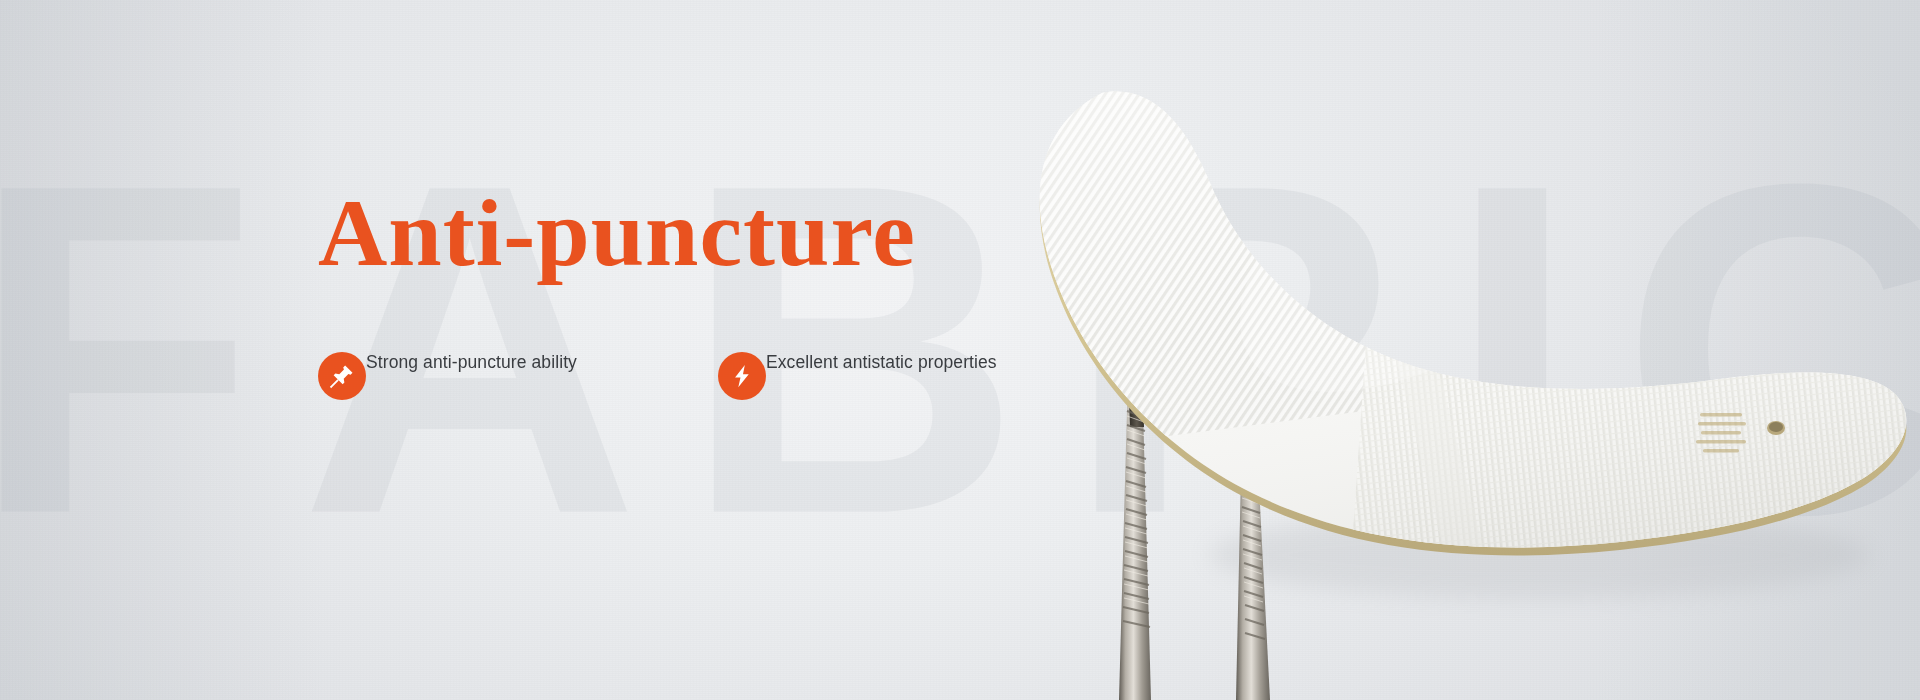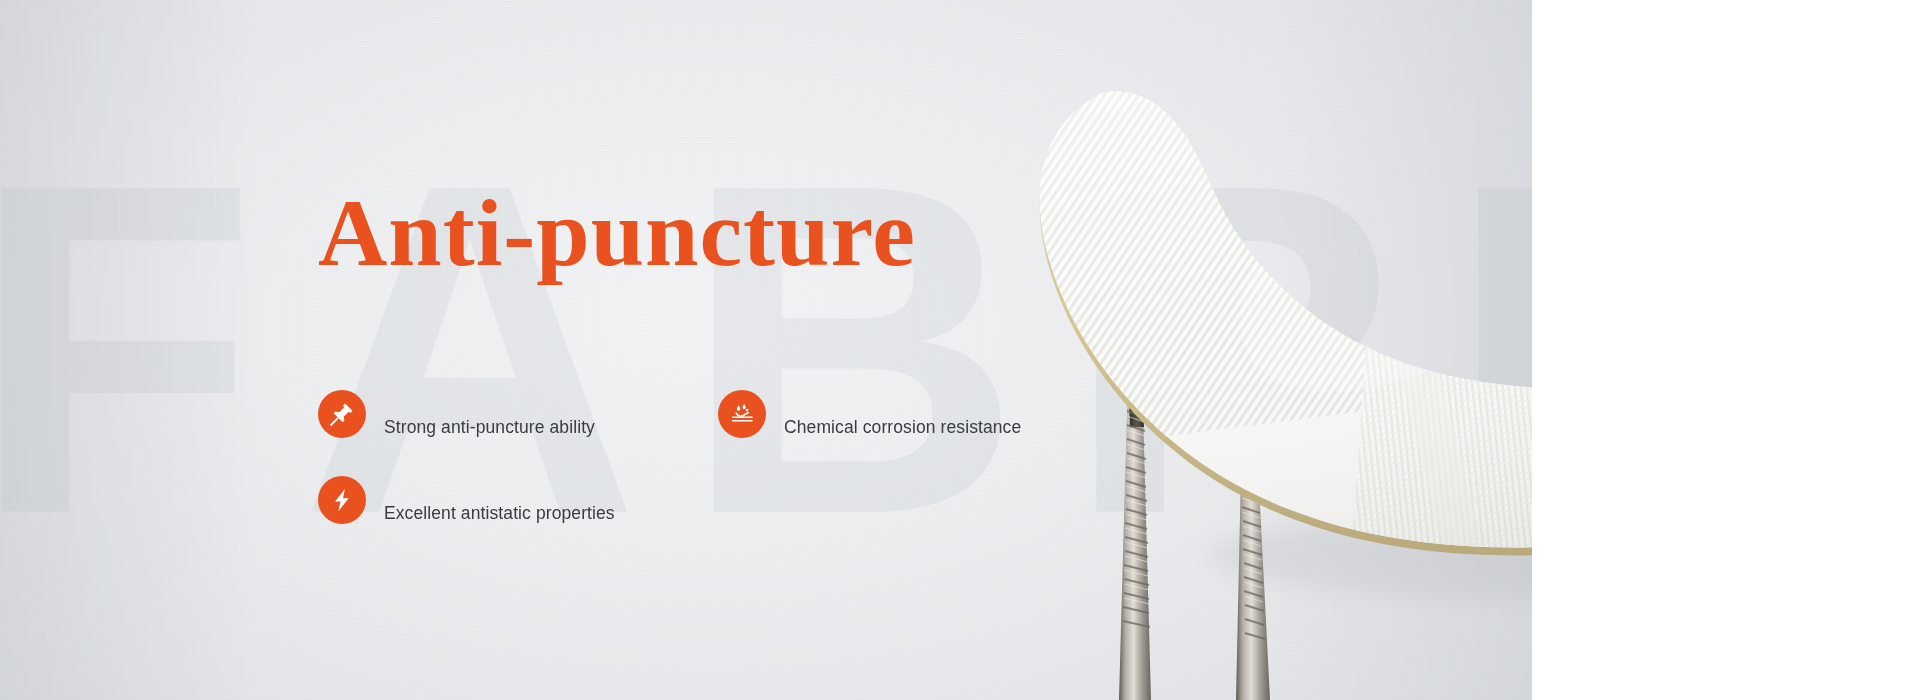--- a/index.html
+++ b/index.html
@@ -4,21 +4,21 @@
 <style>
   * { box-sizing: border-box; margin: 0; padding: 0; }
   html, body {
     width: 1920px; height: 700px;
     overflow: hidden;
     font-family: "Liberation Sans", sans-serif;
   }
 
   #banner {
     position: relative;
-    width: 1532px; height: 700px;
+    width: 1920px; height: 700px;
     overflow: hidden;
     background:
       radial-gradient(ellipse 1100px 620px at 46% 46%, #f2f3f5 0%, #eceef0 38%, #e4e6e9 72%, #dcdfe3 100%);
   }
 
   
   #grain {
     position: absolute; inset: 0;
     opacity: .55;
     background-image:
@@ -73,22 +73,21 @@
   #features {
     position: absolute;
     left: 318px; top: 352px;
     width: 720px;
     display: grid;
     grid-template-columns: 400px 400px;
     grid-template-rows: 86px 86px;
   }
   .feature {
     display: flex;
-    align-items: flex-end;
-    gap: 18px;
+    align-items: flex-start;
   }
   .feat-icon {
     flex: 0 0 auto;
     width: 48px; height: 48px;
     border-radius: 50%;
     background: #e9521f;
     display: flex; align-items: center; justify-content: center;
   }
   .feat-icon svg { display: block; }
   .feat-label {
@@ -318,35 +317,20 @@
     <div class="feature">
       <span class="feat-icon">
         <svg width="26" height="26" viewBox="0 0 24 24" fill="#ffffff">
           <path d="M14.9 2.3 L21.7 9.1 L19.9 10.9 L17.9 10.2 L13.6 14.5 L14.2 18.1 L12.6 19.7 L4.3 11.4 L5.9 9.8 L9.5 10.4 L13.8 6.1 L13.1 4.1 Z"></path>
           <path d="M8.4 15.6 L2.2 21.8 L1.4 22.6 L2.2 21.8 L8.4 15.6 Z" stroke="#ffffff" stroke-width="1.7" stroke-linecap="round"></path>
         </svg>
       </span>
       <span class="feat-label">Strong anti-puncture ability</span>
     </div>
 
-    <div class="feature">
-      <span class="feat-icon">
-        <svg width="27" height="27" viewBox="0 0 26 26">
-          <g fill="none" stroke="#ffffff" stroke-width="1.5" stroke-linecap="round">
-            <path d="M9.2 4.2 C 8.1 5.9 7.5 6.9 7.5 7.8 a1.7 1.7 0 0 0 3.4 0 c0-.9-.6-1.9-1.7-3.6 Z" fill="#ffffff" stroke="none"></path>
-            <path d="M14.6 3.0 C 13.6 4.6 13.1 5.5 13.1 6.3 a1.5 1.5 0 0 0 3.0 0 c0-.8-.5-1.7-1.5-3.3 Z" fill="#ffffff" stroke="none"></path>
-            <path d="M17.4 7.4 a1.25 1.25 0 1 1 -0.02 0 Z" fill="#ffffff" stroke="none"></path>
-            <path d="M7.0 11.6 C 8.6 14.9 12.2 15.6 14.8 13.4 C 16.2 12.2 17.0 11.6 18.6 11.2"></path>
-            <path d="M3.6 15.6 L 22.2 15.6"></path>
-            <path d="M3.6 19.0 L 22.2 19.0"></path>
-          </g>
-        </svg>
-      </span>
-      <span class="feat-label">Chemical corrosion resistance</span>
-    </div>
 
 
     <div class="feature">
       <span class="feat-icon">
         <svg width="26" height="26" viewBox="0 0 24 24" fill="#ffffff">
           <path d="M14.6 1.8 L5.6 13.4 L10.6 13.4 L8.6 22.4 L18.2 10.4 L12.9 10.4 Z"></path>
         </svg>
       </span>
       <span class="feat-label">Excellent antistatic properties</span>
     </div>

